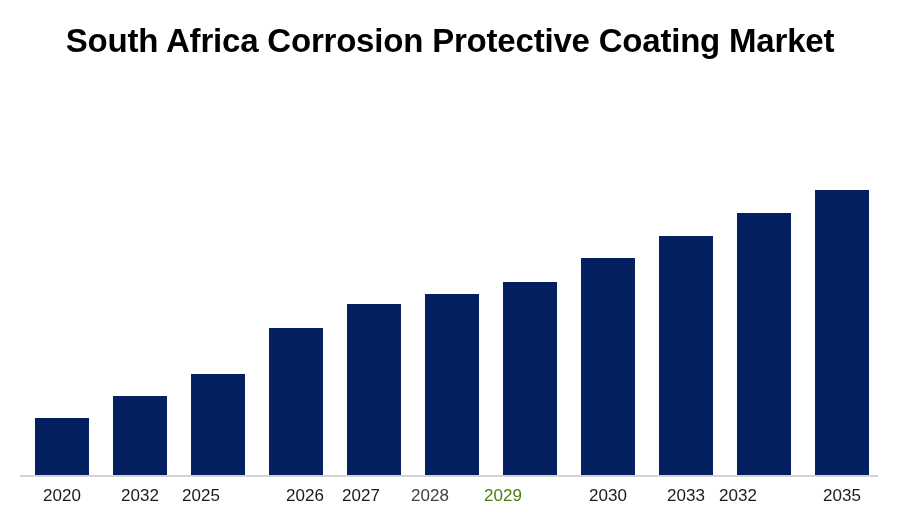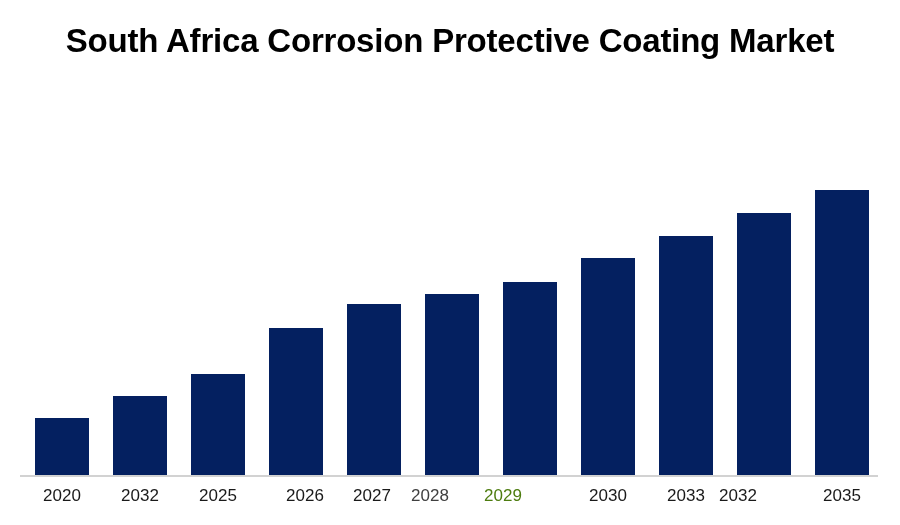--- a/index.html
+++ b/index.html
@@ -82,23 +82,23 @@
         <div class="bar" style="left: 503px; top: 282px; height: 194px; background: rgb(4, 32, 96);"></div>
         <div class="bar" style="left: 581px; top: 258px; height: 218px; background: rgb(4, 32, 96);"></div>
         <div class="bar" style="left: 659px; top: 236px; height: 240px; background: rgb(4, 32, 96);"></div>
         <div class="bar" style="left: 737px; top: 213px; height: 263px; background: rgb(4, 32, 96);"></div>
         <div class="bar" style="left: 815px; top: 190px; height: 286px; background: rgb(4, 32, 96);"></div>
       </div>
     <div id="axis-line" style="background: rgb(210, 210, 210);"></div>
     <div id="tick-labels-layer">
         <div class="tick-label" style="left: 25px; color: rgb(26, 26, 26);">2020</div>
         <div class="tick-label" style="left: 103px; color: rgb(26, 26, 26);">2032</div>
-        <div class="tick-label" style="left: 181px; color: rgb(26, 26, 26);">2025</div>
+        <div class="tick-label" style="left: 164px; color: rgb(26, 26, 26);">2025</div>
         <div class="tick-label" style="left: 268px; color: rgb(26, 26, 26);">2026</div>
-        <div class="tick-label" style="left: 335px; color: rgb(26, 26, 26);">2027</div>
+        <div class="tick-label" style="left: 324px; color: rgb(26, 26, 26);">2027</div>
         <div class="tick-label" style="left: 393px; color: #404040; text-align: center;">2028</div>
         <div class="tick-label" style="left: 466px; color: #4d7c0f;">2029</div>
         <div class="tick-label" style="left: 571px; color: rgb(26, 26, 26);">2030</div>
         <div class="tick-label" style="left: 649px; color: rgb(26, 26, 26);">2033</div>
         <div class="tick-label" style="left: 701px; color: rgb(26, 26, 26); text-align: center;">2032</div>
         <div class="tick-label" style="left: 805px; color: rgb(26, 26, 26);">2035</div>
       </div>
   </div>
 
 </div>

